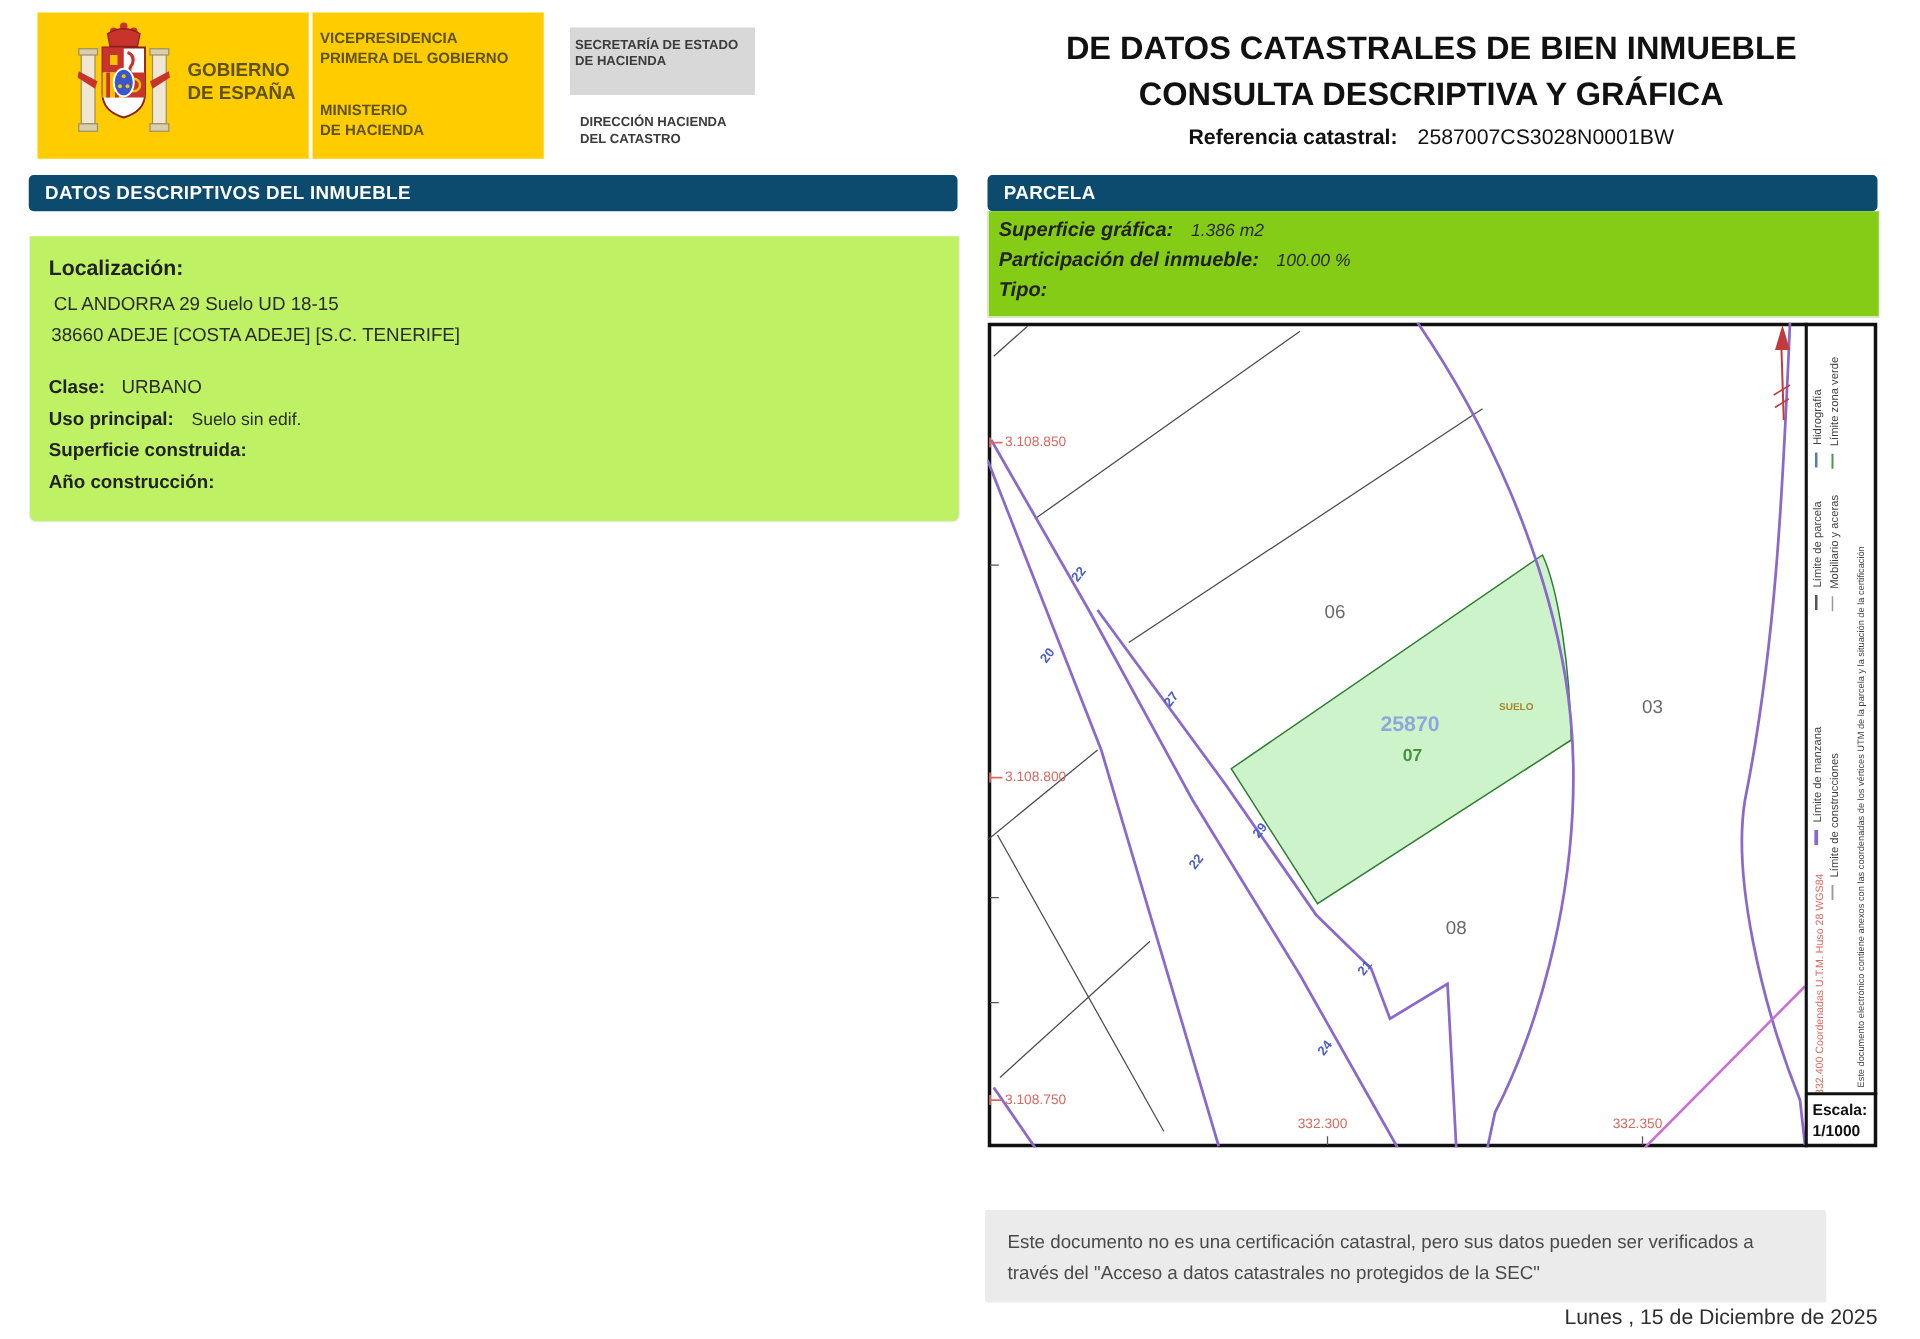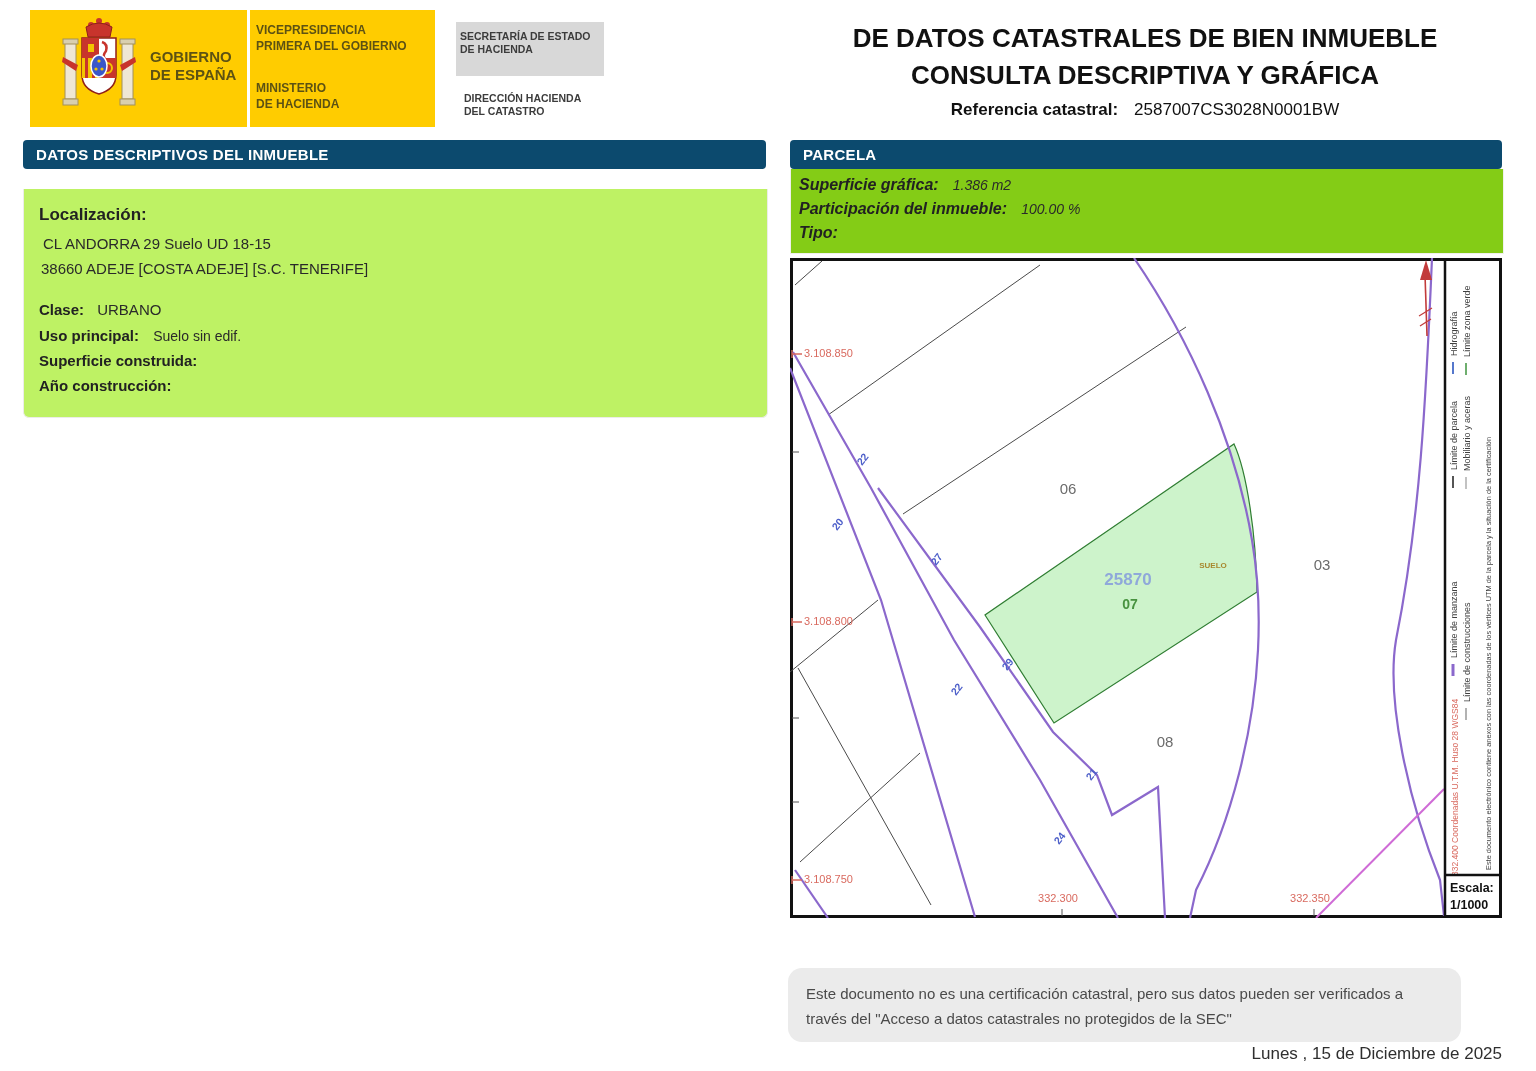--- a/index.html
+++ b/index.html
@@ -31,21 +31,21 @@
   .map-wrap{left:790px;top:258px;width:712px;height:660px;}
   svg text{font-family:"Liberation Sans","DejaVu Sans",sans-serif;}
   .coord-red{fill:#d96a5f;font-size:11px;}
   .street-no{fill:#4d5fc9;font-size:10.5px;font-weight:bold;}
   .parcel-no{fill:#6b6b6b;font-size:15px;}
   .legend-t{fill:#3f3f3f;font-size:9px;}
   .cert-t{fill:#3f3f3f;font-size:7.4px;}
   .utm-red{fill:#d96a5f;font-size:8.5px;}
   .scale-t{fill:#111;font-size:12.5px;font-weight:bold;}
   
-  .disclaimer{left:788px;top:968px;width:673px;height:74px;background:#ebebeb;border-radius:14px;box-sizing:border-box;padding:13px 18px;font-size:15px;color:#4a4a4a;line-height:25px;}
+  .disclaimer{left:788px;top:968px;width:673px;height:74px;background:#ebebeb;border-radius:2px;box-sizing:border-box;padding:13px 18px;font-size:15px;color:#4a4a4a;line-height:25px;}
   .doc-date{left:790px;top:1044px;width:712px;text-align:right;font-size:17px;color:#2f2f2f;}
 </style>
 </head>
 <body>
 
 <div class="abs logo-box"></div>
 
 <svg class="abs" style="left:62px;top:17px;" width="74" height="102" viewBox="0 0 74 102">
 
   <rect x="3" y="26" width="11" height="56" fill="#efe7d4" stroke="#a2905c" stroke-width="1"></rect>

